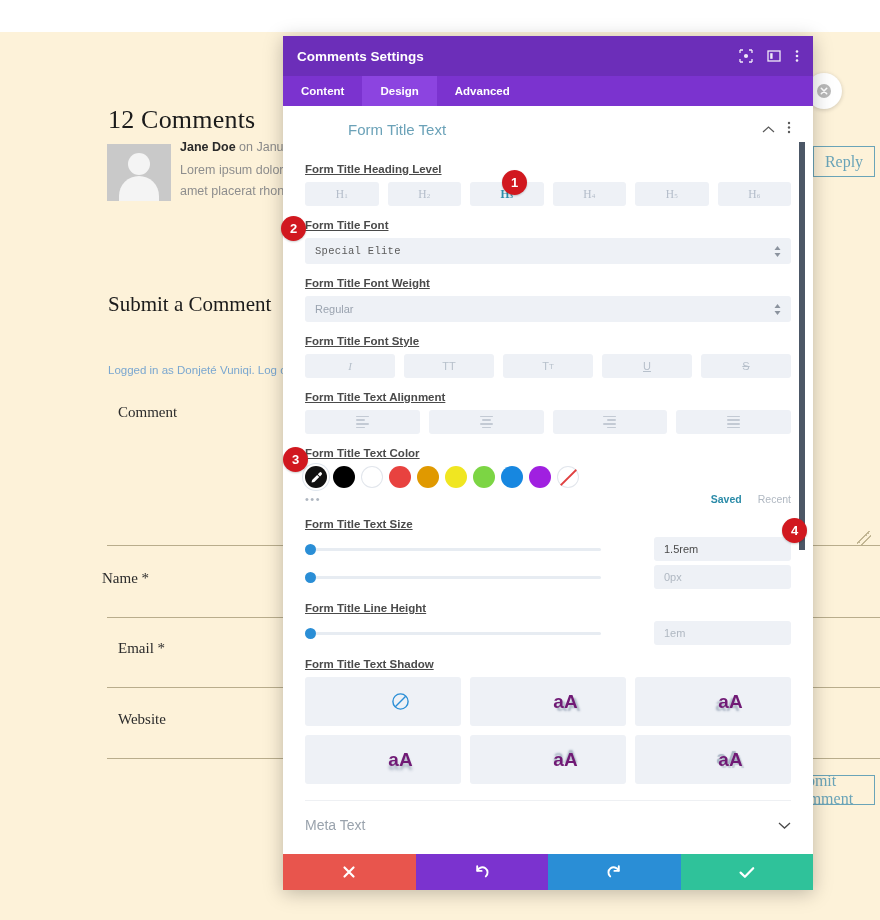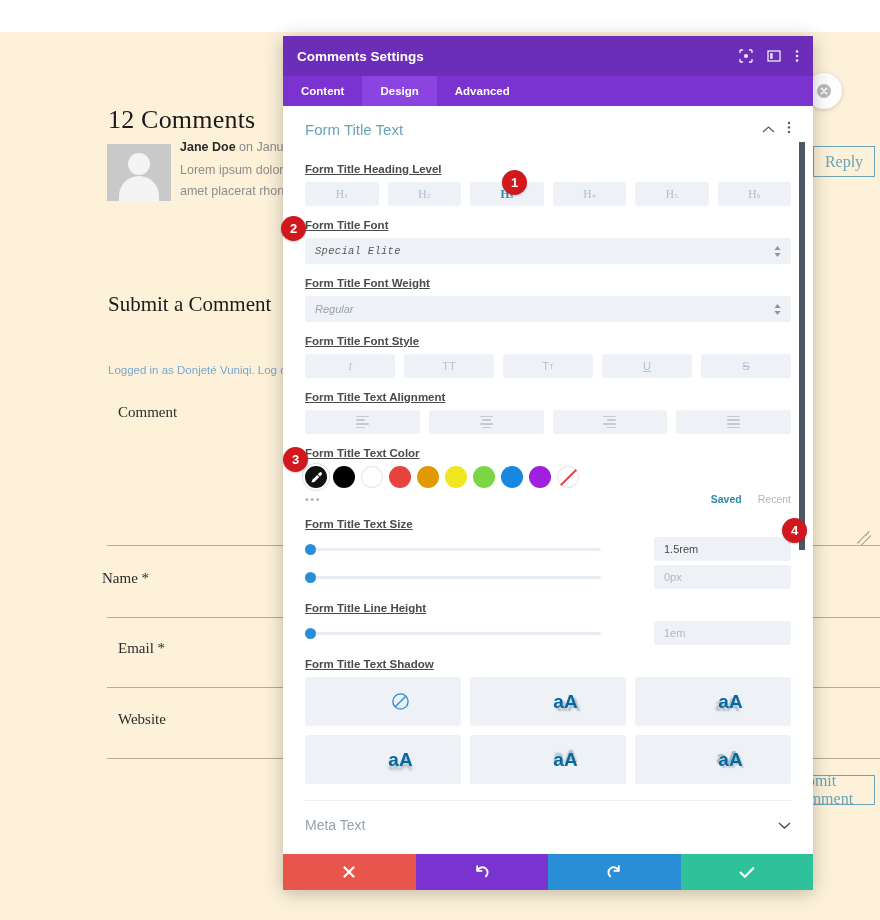--- a/index.html
+++ b/index.html
@@ -112,21 +112,21 @@
   }
   .scrollbar-thumb {
     position: absolute; right: 4px; top: 36px; width: 6px; height: 408px;
     background: #4c5766; border-radius: 0;
   }
 
   .section-head {
     display: flex; align-items: center; padding: 14px 0 12px 0;
   }
   .section-title {
-    color: #6ba2b8; font-size: 15px; flex: 1; font-weight: normal;
+    color: #6ba2b8; font-size: 15px; flex: 1; font-weight: normal; margin-left: 43px;
   }
   .section-ctrls { display:flex; align-items:center; gap:12px; color:#4a4a4a; }
 
   .ctrl-label {
     font-size: 11.5px; font-weight: bold; color: #4a4a4a; margin: 13px 0 7px 0; text-decoration: underline;
   }
   .btn-row { display: flex; gap: 9px; }
   .pill {
     flex: 1; height: 24px; background: #eef1f6; border-radius: 3px;
     display: flex; align-items: center; justify-content: center;
@@ -134,21 +134,21 @@
   }
   .pill.active { color: #2b8ba8; font-weight: bold; }
   .pill sub { font-size: 7px; vertical-align: baseline; position: relative; top: 2px;}
   .pill.heading { font-family: "Liberation Serif", serif; font-size: 11.5px; }
 
   .select {
     height: 26px; background: #eef1f6; border-radius: 3px;
     display: flex; align-items: center; padding: 0 10px;
     font-size: 11px; color: #9aa3af; cursor: pointer; position: relative;
   }
-  .select .val { flex: 1; font-style: italic; }
+  .select .val { flex: 1; }
   .select.mono .val { font-family: "Liberation Mono", monospace; color: #5b5b5b; font-size: 10.5px; letter-spacing:.3px; }
   .caret-stack { display:flex; flex-direction:column; align-items:center; gap:1px; }
 
   .style-row .pill { font-size: 11px; color: #b7c0cb; }
   .style-row .ital { font-style: italic; font-family: "Liberation Serif", serif; }
   .style-row .uline { text-decoration: underline; }
   .style-row .strike { text-decoration: line-through; }
   .style-row .smallcaps small { font-size: 8px; }
 
   .align-row .pill { height: 24px; }
@@ -200,21 +200,21 @@
   }
   .num-field.filled { color: #4a4a4a; }
 
   .shadow-grid {
     display: grid; grid-template-columns: repeat(3, 1fr); gap: 9px; margin-top: 7px;
   }
   .shadow-cell {
     height: 49px; background: #eef1f6; border-radius: 3px;
     display: flex; align-items: center; justify-content: center; cursor: pointer;
     font-family: "Liberation Sans", sans-serif; font-weight: bold; font-size: 19px;
-    color: #0369a1;
+    color: #701a75;
     padding-left: 35px;
   }
   .sh1 { text-shadow: 3px 3px 2px rgba(160,172,188,.85); }
   .sh2 { text-shadow: -3px 3px 2px rgba(160,172,188,.85); }
   .sh3 { text-shadow: 0 4px 3px rgba(160,172,188,.85); }
   .sh4 { text-shadow: 0 -3px 2px rgba(160,172,188,.9); }
   .sh5 { text-shadow: -2px -2px 1px rgba(160,172,188,.9), 2px 2px 1px rgba(160,172,188,.5); }
 
   .collapsed-section {
     display:flex; align-items:center; height: 48px;

